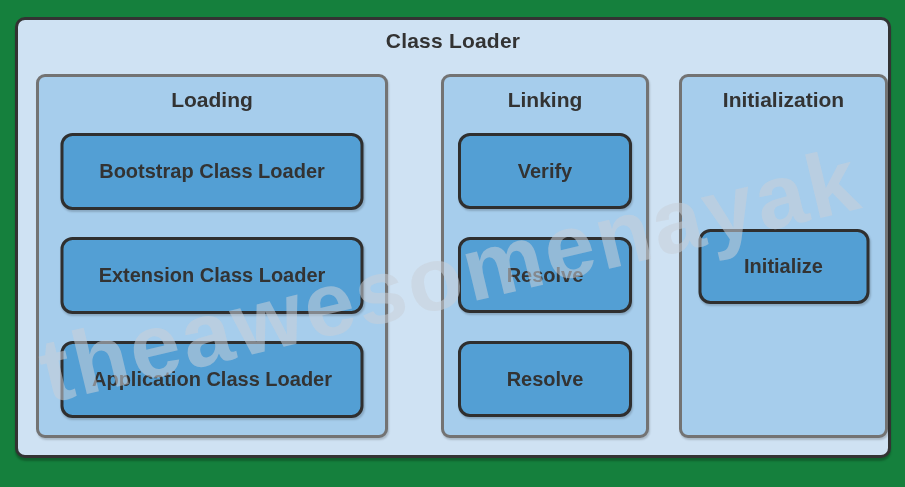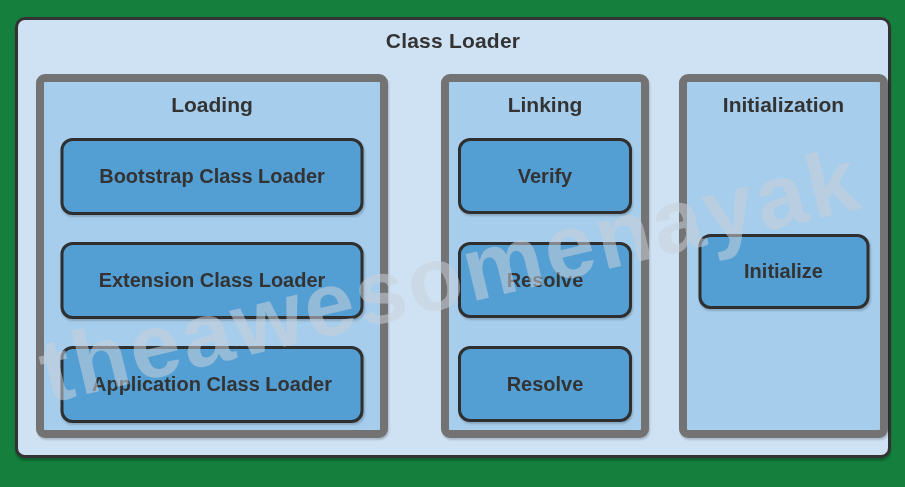--- a/index.html
+++ b/index.html
@@ -34,21 +34,21 @@
     font-weight: bold;
     color: #333333;
     letter-spacing: 0.2px;
   }
   .section {
     position: absolute;
     top: 54px;
     height: 364px;
     box-sizing: border-box;
     background: #a6cdec;
-    border: 8px solid #737373;
+    border: 3px solid #737373;
     border-radius: 9px;
     box-shadow: 1px 2px 2px rgba(0,0,0,0.18);
   }
   .section-loading  { left: 18px;  width: 352px; }
   .section-linking  { left: 402px; width: 208px; margin-left: 21px; }
   .section-initialization { left: 661px; width: 209px; }
   .section-title {
     text-align: center;
     padding-top: 11px;
     font-size: 21px;

